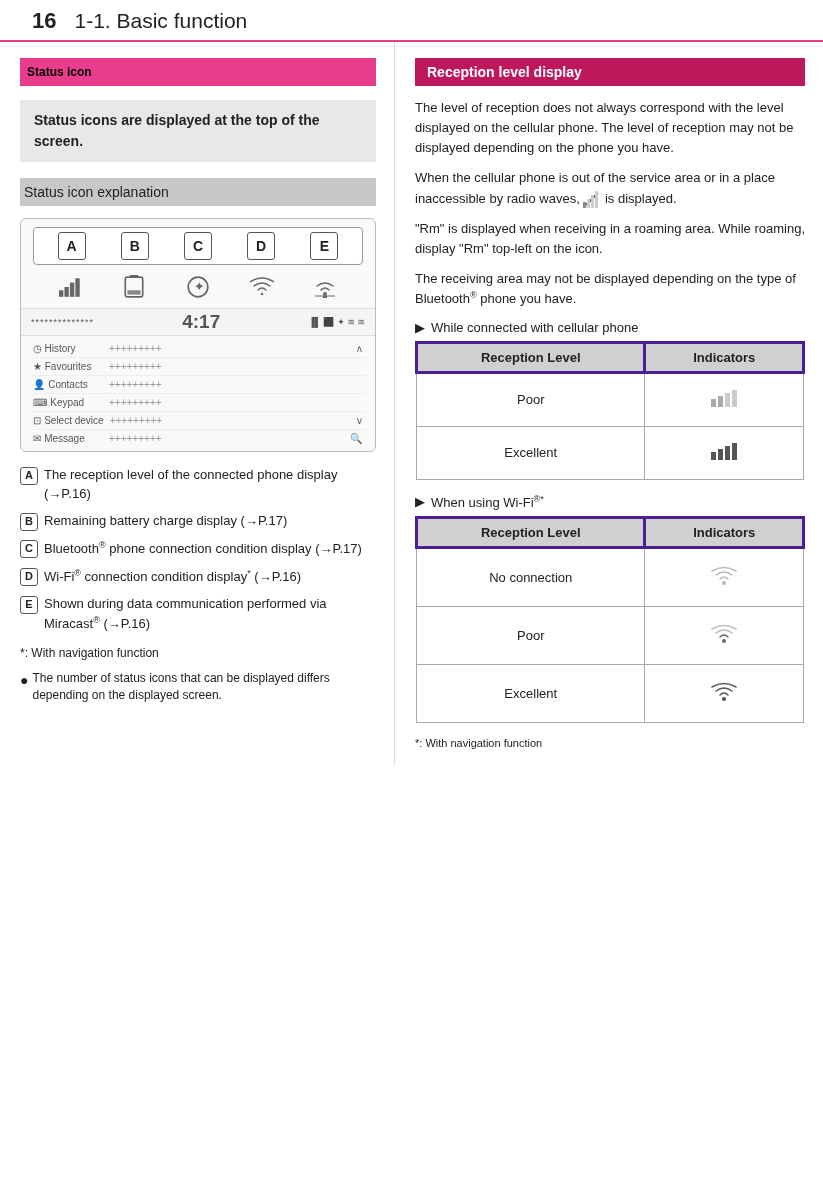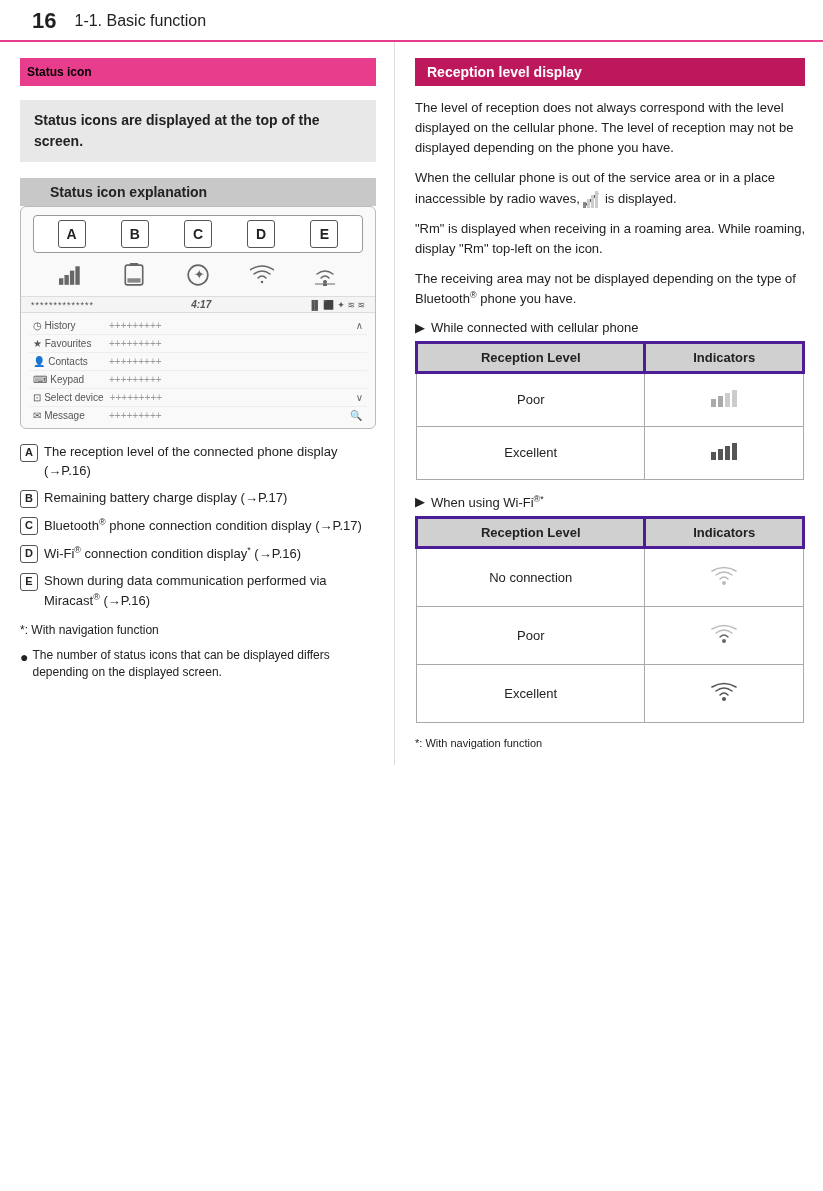--- a/index.html
+++ b/index.html
@@ -20,21 +20,21 @@
       border-bottom: 2px solid #e83c8c;
     }
     .page-number {
       font-size: 22px;
       font-weight: bold;
       margin-right: 18px;
       color: #222;
       margin-left: 12px;
     }
     .page-section-title {
-      font-size: 16px;
+      font-size: 21px;
       color: #222;
       text-align: right;
     }
 
     
     .main-content {
       display: flex;
       gap: 0;
       padding: 0;
     }
@@ -65,22 +65,23 @@
       margin-bottom: 16px;
       font-size: 14px;
       font-weight: bold;
       line-height: 1.5;
     }
 
     
     .gray-subheading {
       background: #c8c8c8;
       font-size: 14px;
-      font-weight: bold;
-      padding: 6px 30px;
+      font-weight: normal;
+      padding: 6px 4px;
+      margin-bottom: 12px;
     }
 
     
     .phone-mockup {
       border: 1.5px solid #bbb;
       border-radius: 6px;
       background: #f9f9f9;
       margin-bottom: 14px;
       overflow: hidden;
     }
@@ -127,23 +128,22 @@
       align-items: center;
       justify-content: space-between;
       padding: 2px 10px;
       font-size: 10px;
       color: #555;
       border-top: 1px solid #ddd;
       border-bottom: 1px solid #ddd;
       background: #f4f4f4;
     }
     .phone-time {
-      font-size: 10px;
-      font-weight: bold;
-      font-style: italic;
+      font-size: 19px;
+      font-weight: bold;
     }
     .phone-list {
       padding: 4px 8px;
     }
     .phone-list-row {
       display: flex;
       align-items: center;
       justify-content: space-between;
       padding: 3px 4px;
       border-bottom: 1px solid #eee;

